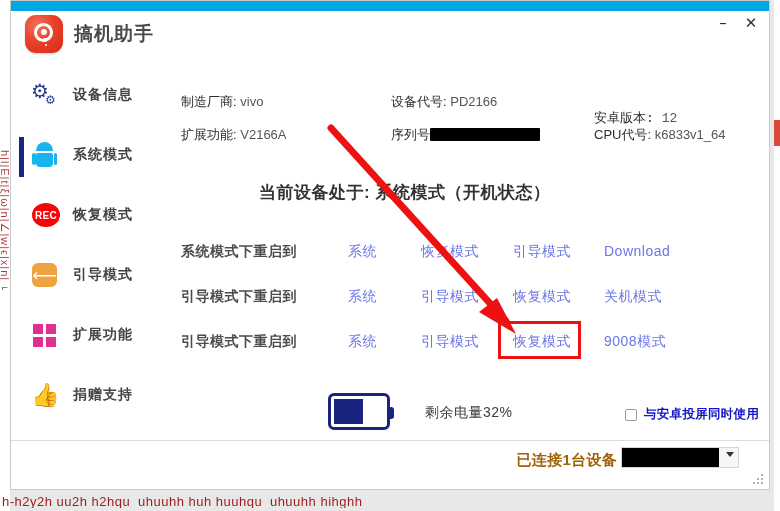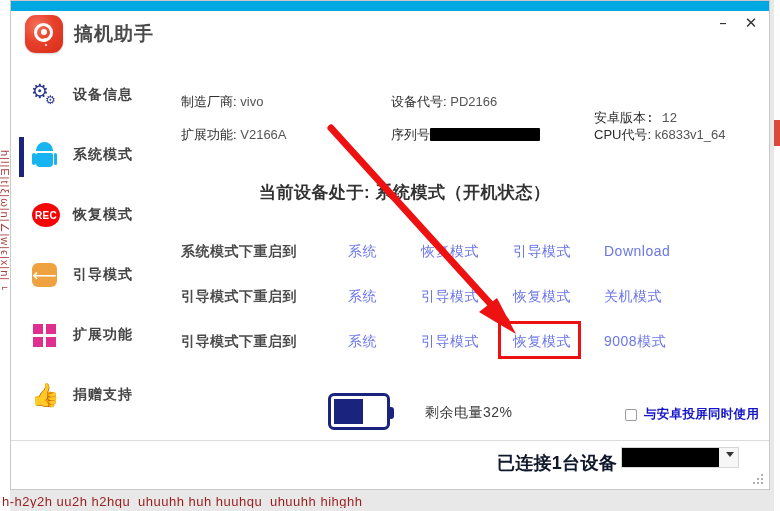--- a/index.html
+++ b/index.html
@@ -204,21 +204,21 @@
   }
   .cblabel { font-size: 12.5px; font-weight: bold; color: #1414c8; letter-spacing: .3px; }
 
   
   .statusbar {
     position: absolute; left: 0; bottom: 0; width: 758px; height: 48px;
     border-top: 1px solid #dcdcdc; background: #fff;
   }
   .conn-text {
     position: absolute; right: 152px; top: 10px;
-    font-size: 18px; color: #0f172a; font-weight: bold; letter-spacing: .3px;
+    font-size: 15px; color: #a16207; font-weight: bold; letter-spacing: .3px;
   }
   .dev-select {
     position: absolute; right: 30px; top: 6px; width: 118px; height: 21px;
     border: 1px solid #d6d6d6; background: #f6f6f6; box-sizing: border-box;
     cursor: pointer;
   }
   .dev-select .mask {
     position: absolute; left: 0; top: 0; width: 97px; height: 19px; background: #000;
   }
   .dev-select .caret {

